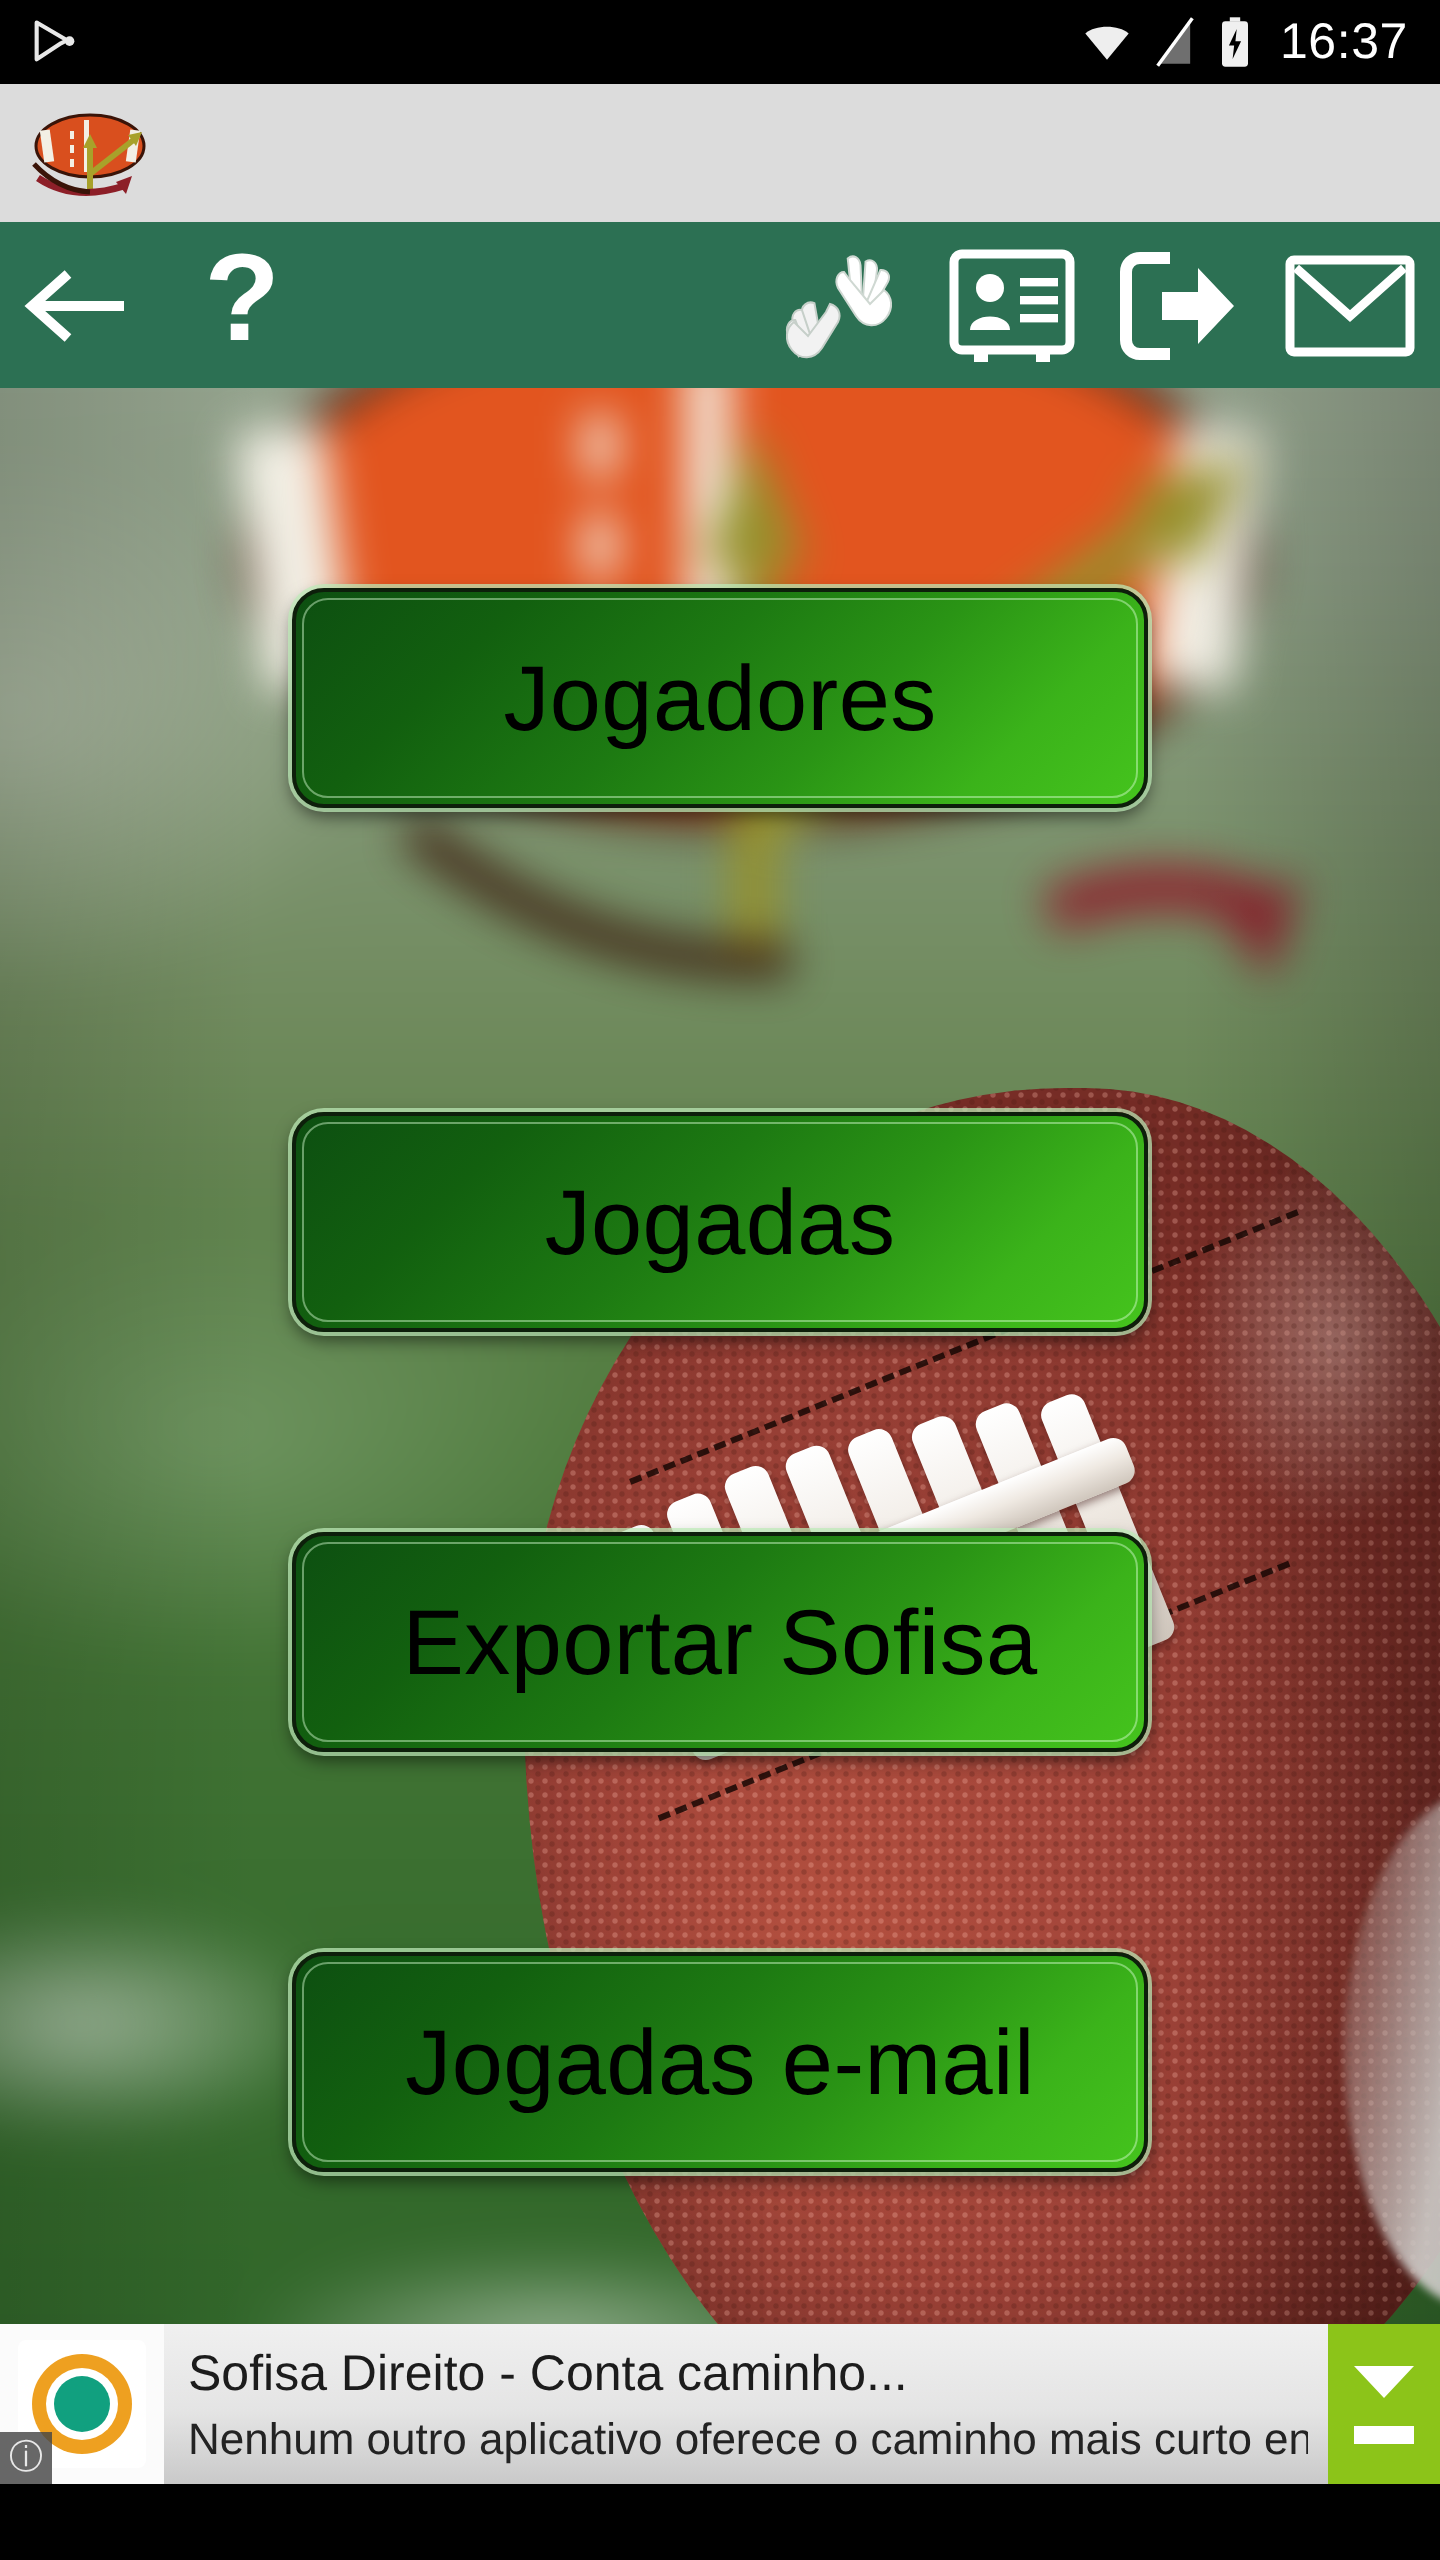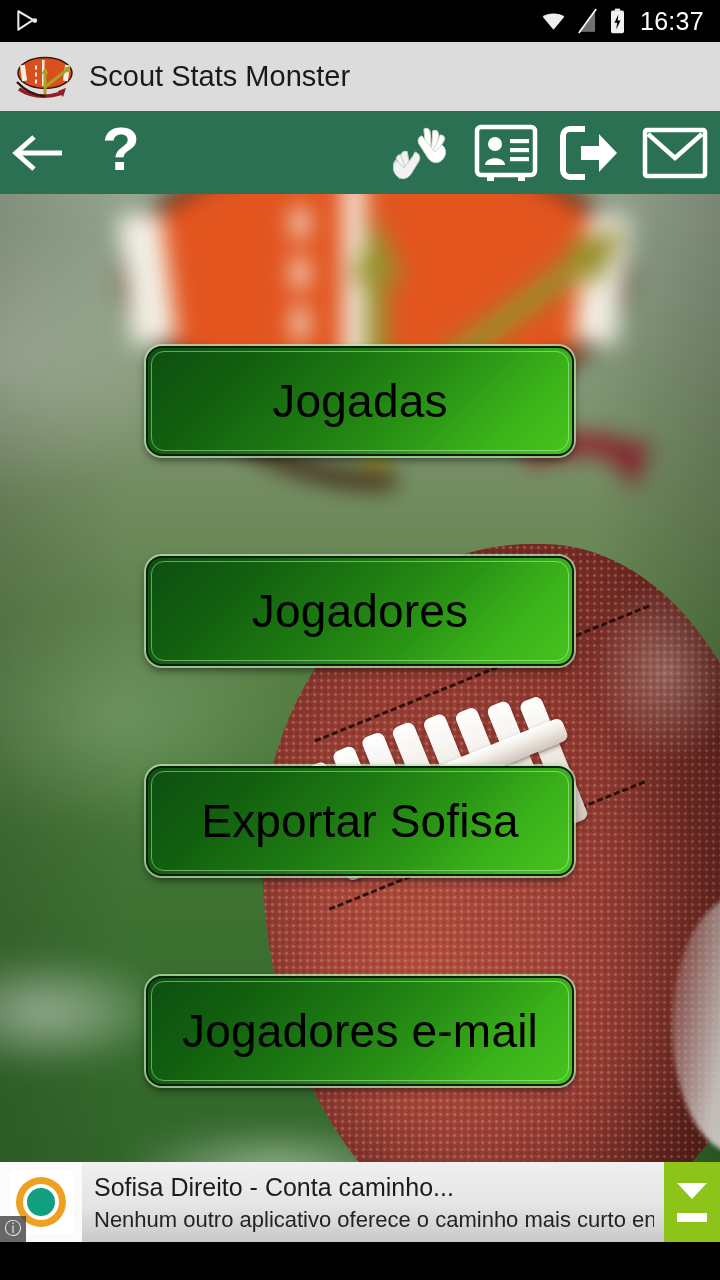--- a/index.html
+++ b/index.html
@@ -334,21 +334,20 @@
         <line x1="44" y1="55" x2="44" y2="63"></line>
       </g>
       <path d="M62 86 L62 38" stroke="#a8a12a" stroke-width="6" fill="none"></path>
       <path d="M62 30 L55 44 L69 44 Z" fill="#a8a12a"></path>
       <path d="M62 70 L108 34" stroke="#a8a12a" stroke-width="6" fill="none"></path>
       <path d="M114 28 L100 31 L108 42 Z" fill="#a8a12a"></path>
       <path d="M10 74 Q46 98 96 82" stroke="#8d1f28" stroke-width="7" fill="none"></path>
       <path d="M104 72 L88 78 L98 90 Z" fill="#8d1f28"></path>
       <path d="M6 60 Q30 86 62 88" stroke="#3a1408" stroke-width="5" fill="none"></path>
     </svg>
-    <div id="app-title">Scout Stats Monster</div>
   </div>
 
   <div id="action-bar">
     <div class="act-btn" id="act-back">
       <svg width="54" height="42" viewBox="0 0 54 42">
         <path d="M4 21 L50 21" stroke="#fff" stroke-width="5" stroke-linecap="butt"></path>
         <path d="M22 5 L4 21 L22 37" stroke="#fff" stroke-width="5" fill="none" stroke-linecap="butt" stroke-linejoin="miter"></path>
       </svg>
     </div>
     <div class="act-btn" id="act-help">
@@ -437,31 +436,31 @@
         <div class="lace-bar" style="left:196px;top:20px; width:23px; height:136px;"></div>
         <div class="lace-bar" style="left:228px;top:28px; width:23px; height:132px;"></div>
         <div class="lace-bar" style="left:0px;  top:56px; width:262px;height:24px;"></div>
       </div>
       <div id="bg-ball-white"></div>
     </div>
     <div id="bg-vignette"></div>
   </div>
 
   <div id="menu">
+    <div class="btn" id="btn-jogadores">
+      <span class="btn-label">Jogadores</span>
+    </div>
     <div class="btn" id="btn-jogadas">
       <span class="btn-label">Jogadas</span>
     </div>
-    <div class="btn" id="btn-jogadores">
-      <span class="btn-label">Jogadores</span>
-    </div>
     <div class="btn" id="btn-exportar-dados">
       <span class="btn-label">Exportar Sofisa</span>
     </div>
     <div class="btn" id="btn-exportar-email">
-      <span class="btn-label">Jogadores e-mail</span>
+      <span class="btn-label">Jogadas e-mail</span>
     </div>
   </div>
 
   <div id="ad-banner">
     <div id="ad-icon-wrap">
       <div id="ad-icon">
         <div id="ad-ring">
           <div id="ad-ring-inner">
             <div id="ad-core"></div>
           </div>

